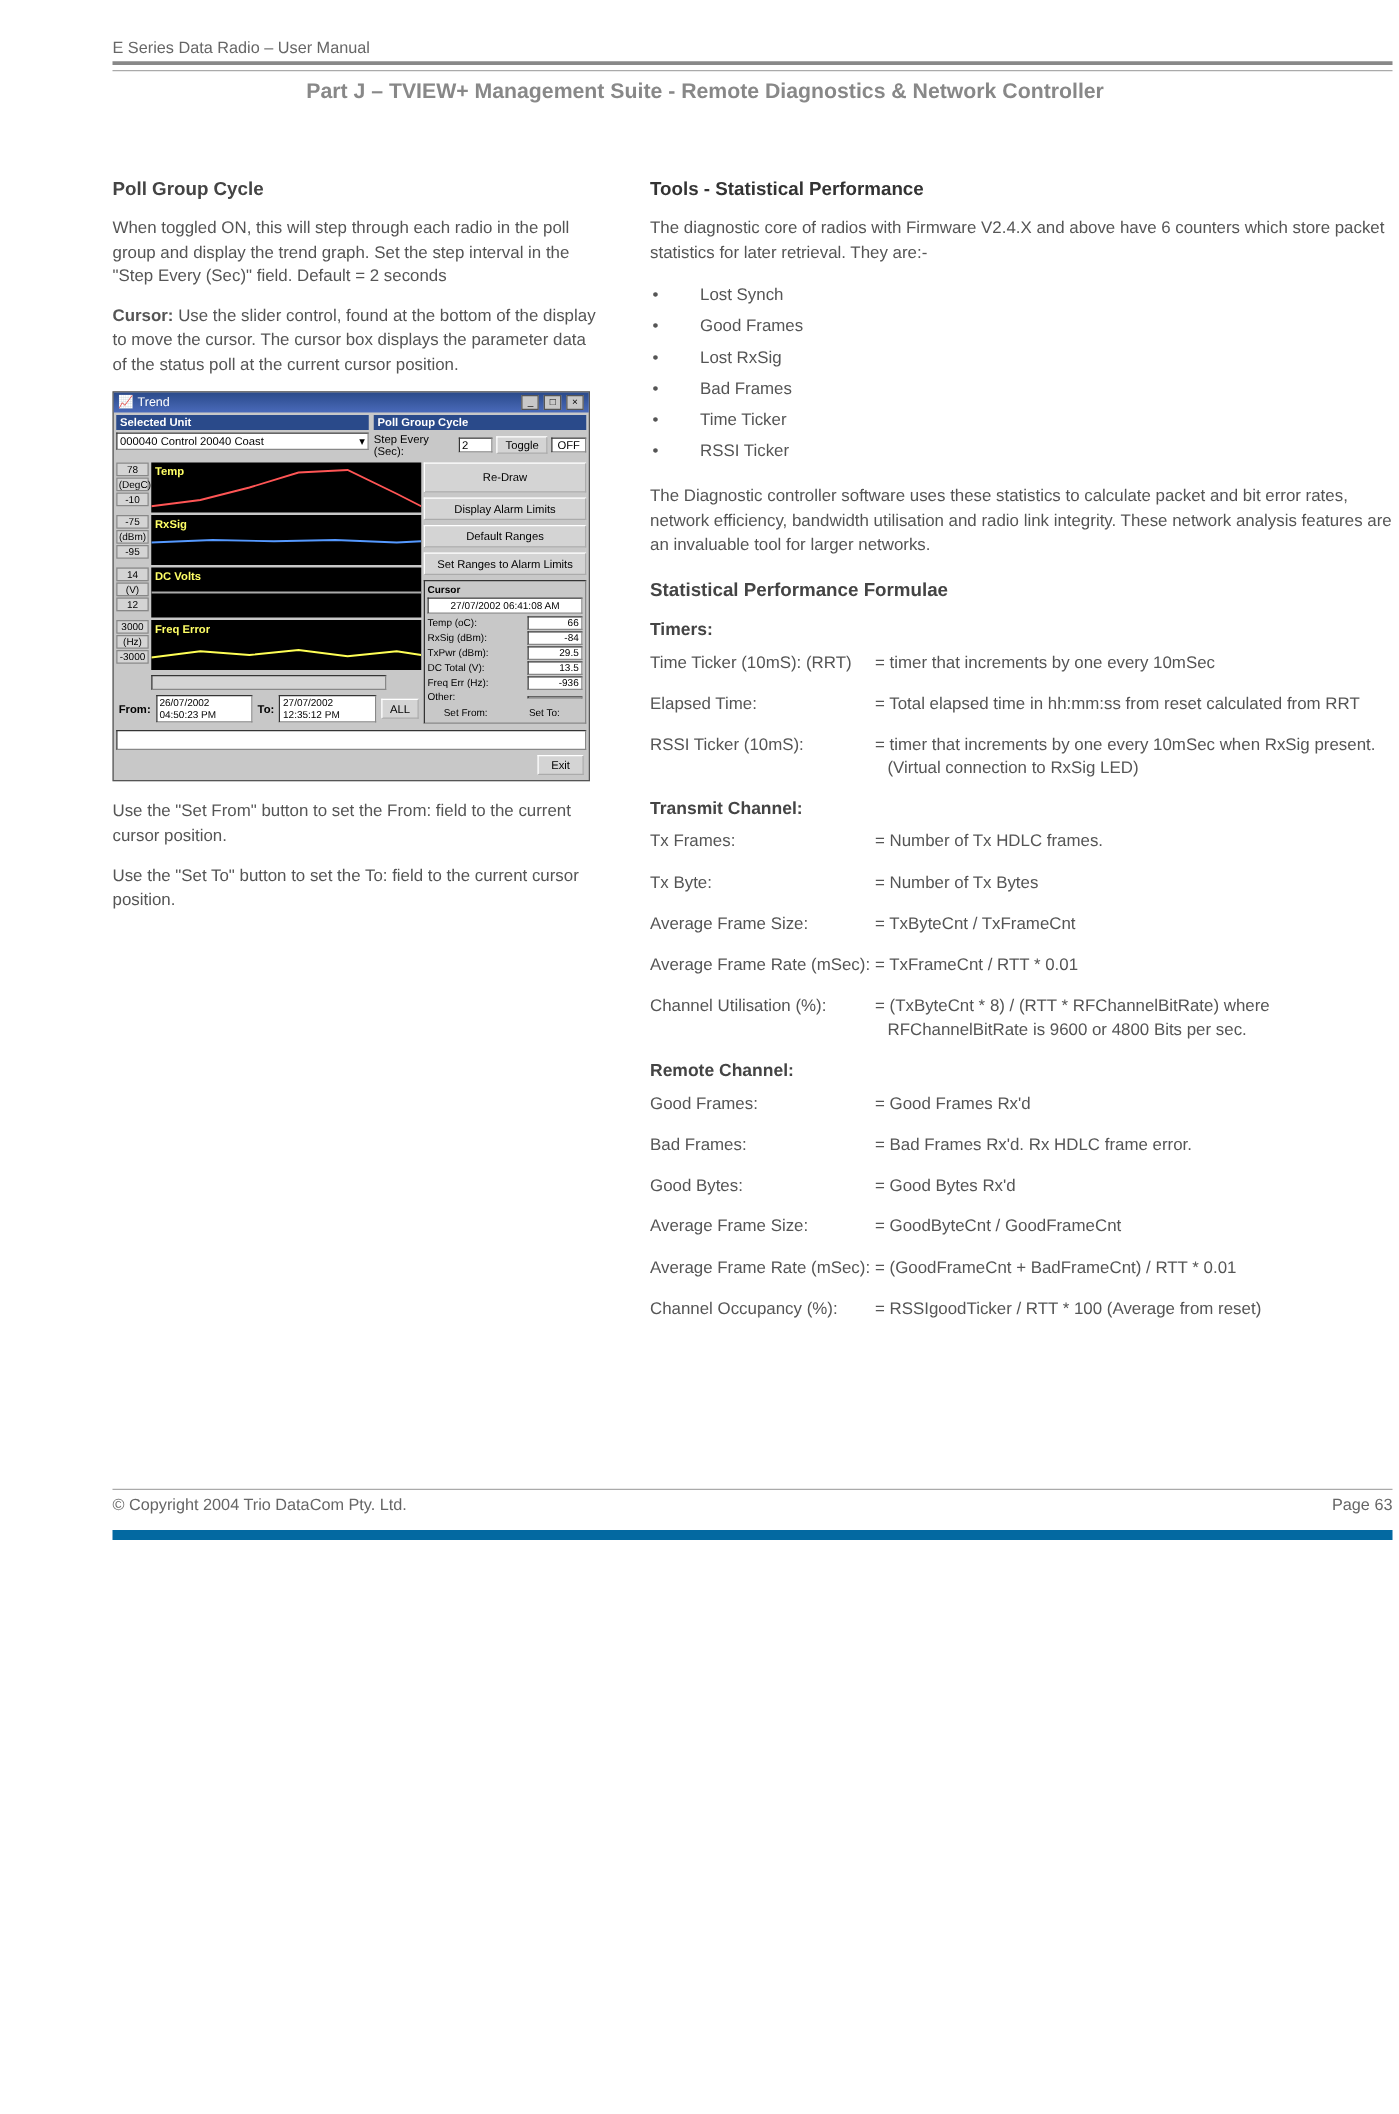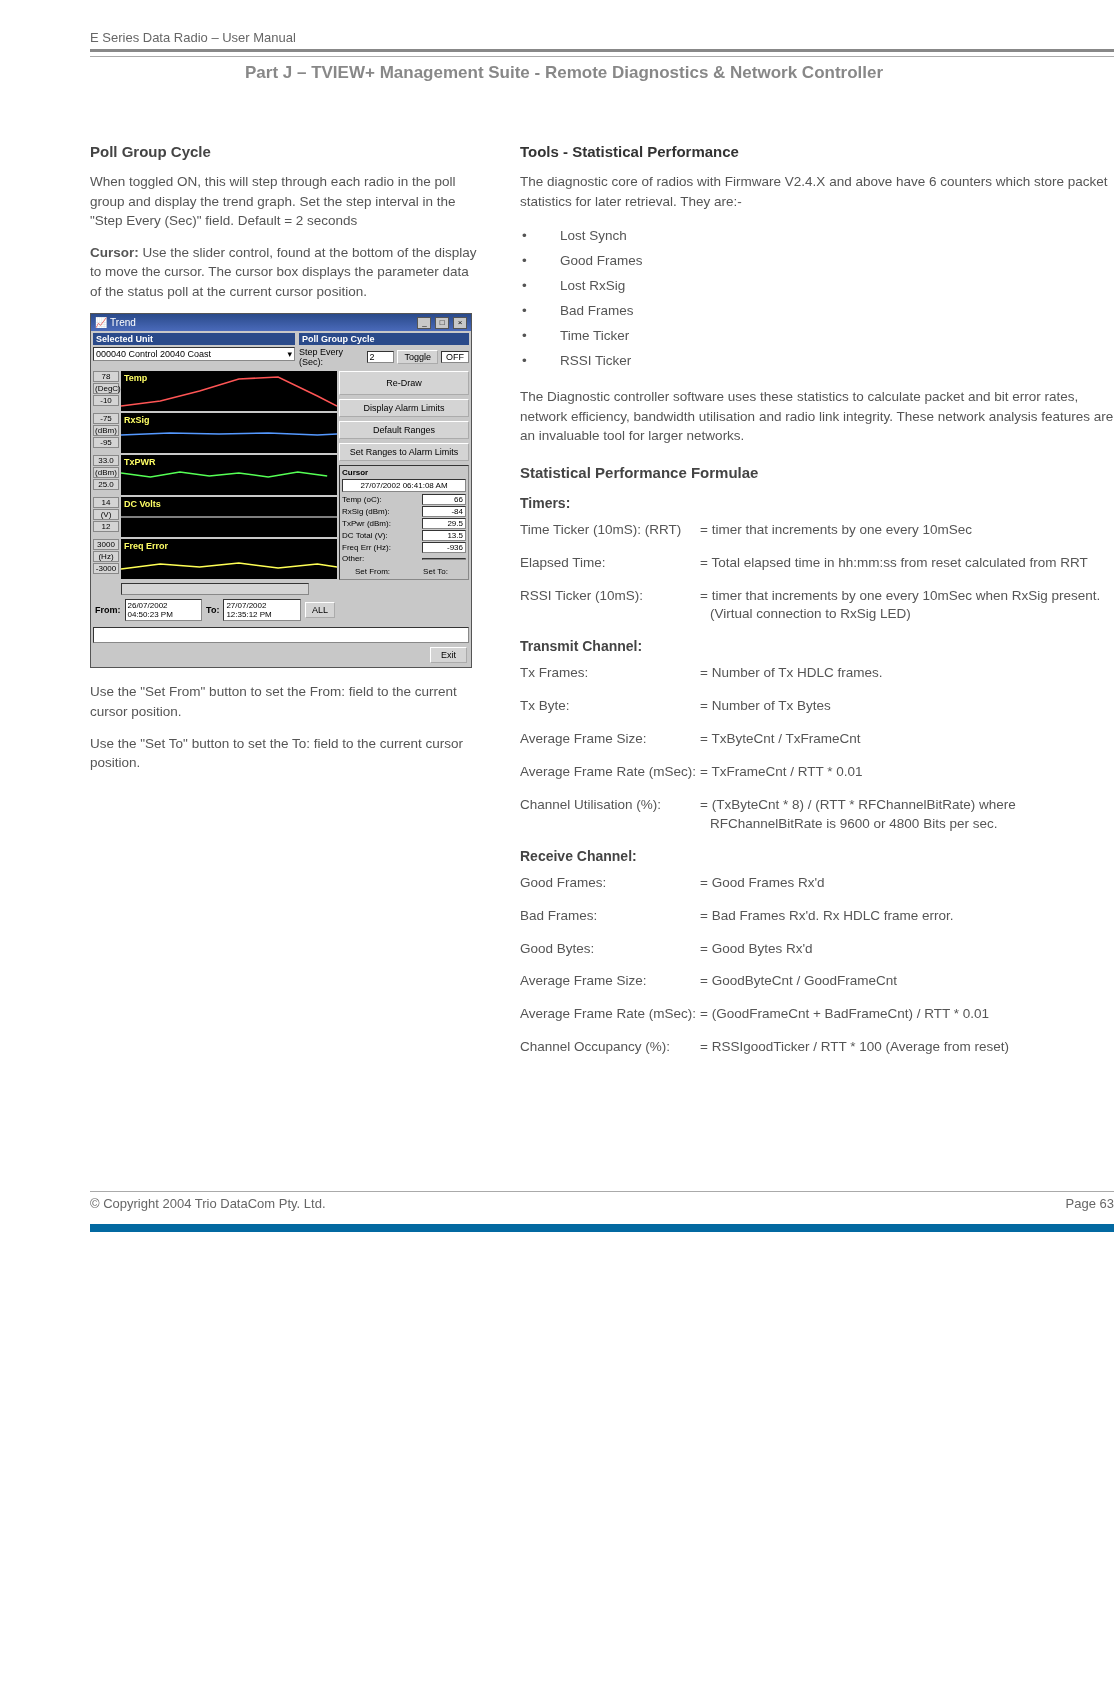--- a/index.html
+++ b/index.html
@@ -342,26 +342,20 @@
       <svg class="line" viewBox="0 0 220 40" preserveAspectRatio="none">
         <path d="M0,22 L50,20 L100,21 L150,20 L200,22 L220,21" stroke="#5599ff" stroke-width="1.5" fill="none"></path>
       </svg>
     </div>
                 </div>
                 <div class="graph">
     <div class="glabels">
       <div>33.0</div>
       <div class="gunit">(dBm)</div>
       <div>25.0</div>
-    </div>
-    <div class="graph-canvas">
-      <div class="gtitle">TxPWR</div>
-      <svg class="line" viewBox="0 0 220 40" preserveAspectRatio="none">
-        <path d="M0,18 L30,22 L60,17 L90,21 L120,18 L150,22 L180,17 L210,21" stroke="#55ff55" stroke-width="1.5" fill="none"></path>
-      </svg>
     </div>
                 </div>
                 <div class="graph">
     <div class="glabels">
       <div>14</div>
       <div class="gunit">(V)</div>
       <div>12</div>
     </div>
     <div class="graph-canvas">
       <div class="gtitle">DC Volts</div>
@@ -491,21 +485,21 @@
           <div class="def-row">
             <div class="def-term">Average Frame Rate (mSec):</div>
             <div class="def-desc">= TxFrameCnt / RTT * 0.01</div>
           </div>
           <div class="def-row">
             <div class="def-term">Channel Utilisation (%):</div>
             <div class="def-desc">= (TxByteCnt * 8) / (RTT * RFChannelBitRate) where RFChannelBitRate is 9600 or 4800 Bits per sec.</div>
           </div>
         </div>
 
-      <div class="group-label">Receive Channel:</div>
+      <div class="group-label">Remote Channel:</div>
       <div id="defs-rx">
           <div class="def-row">
             <div class="def-term">Good Frames:</div>
             <div class="def-desc">= Good Frames Rx'd</div>
           </div>
           <div class="def-row">
             <div class="def-term">Bad Frames:</div>
             <div class="def-desc">= Bad Frames Rx'd. Rx HDLC frame error.</div>
           </div>
           <div class="def-row">

